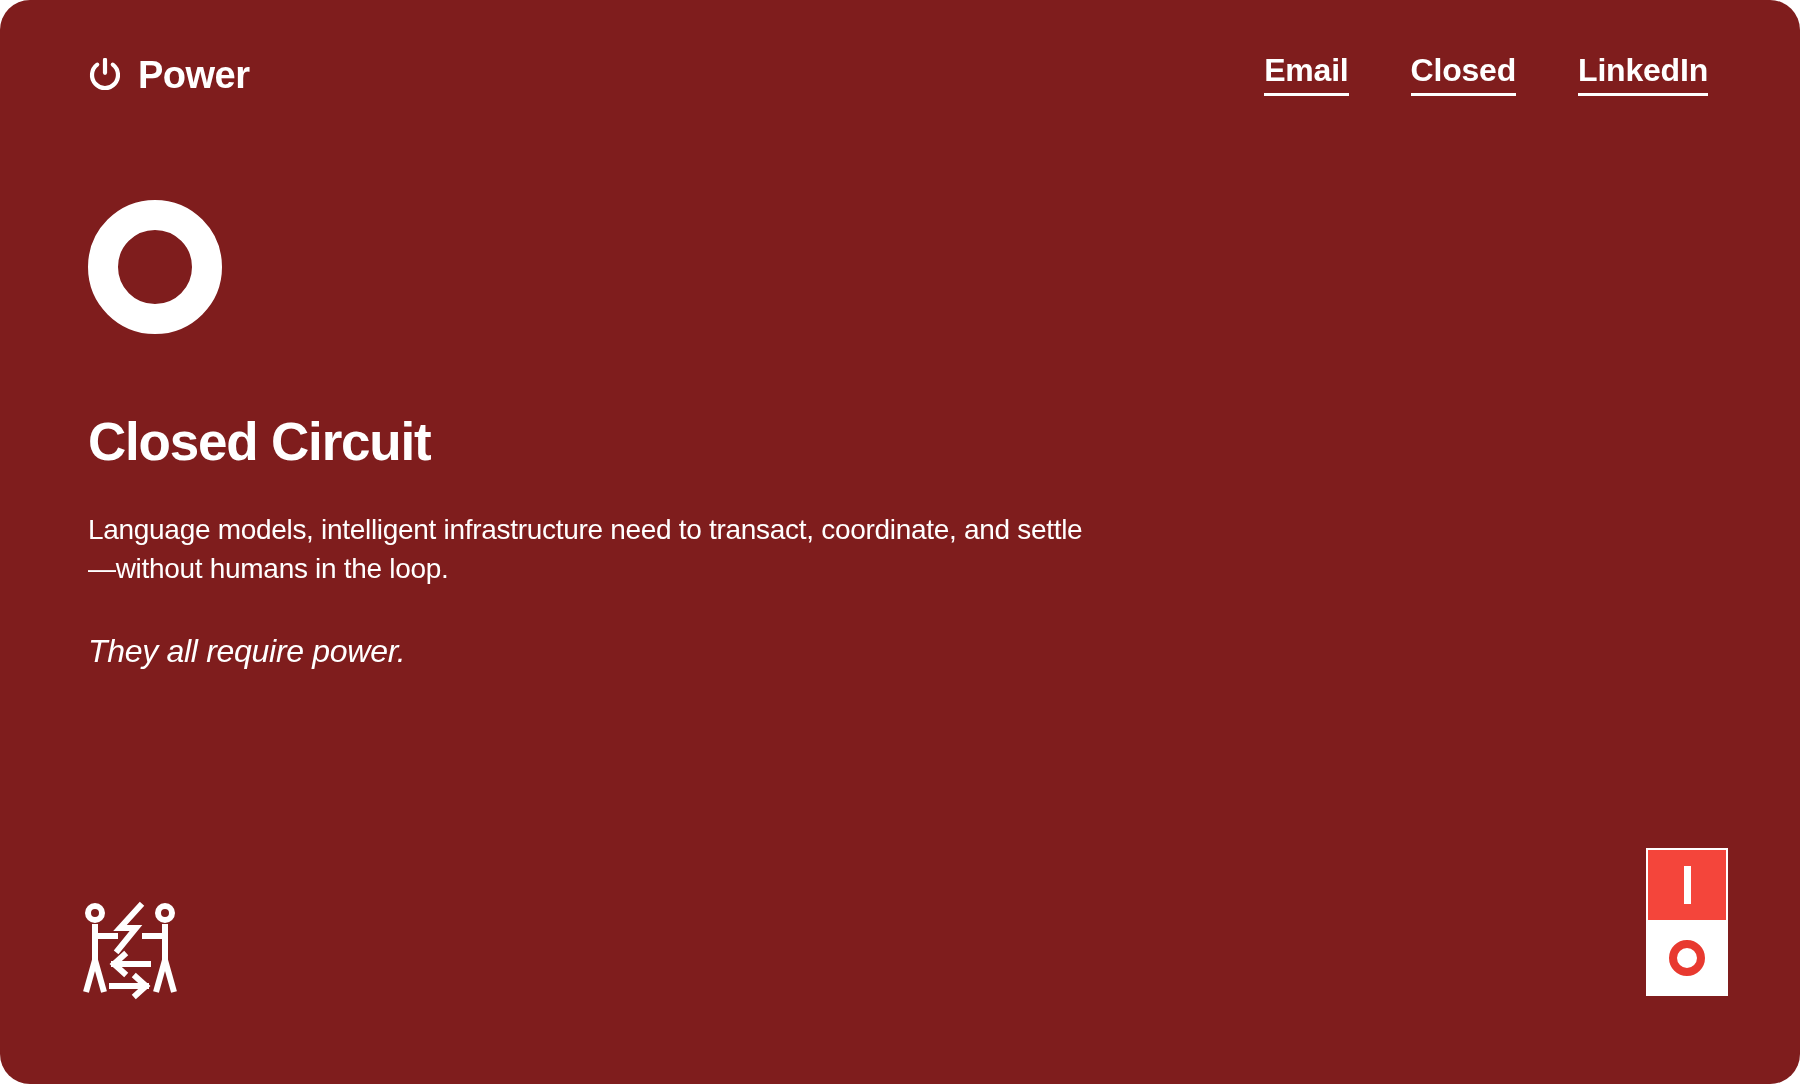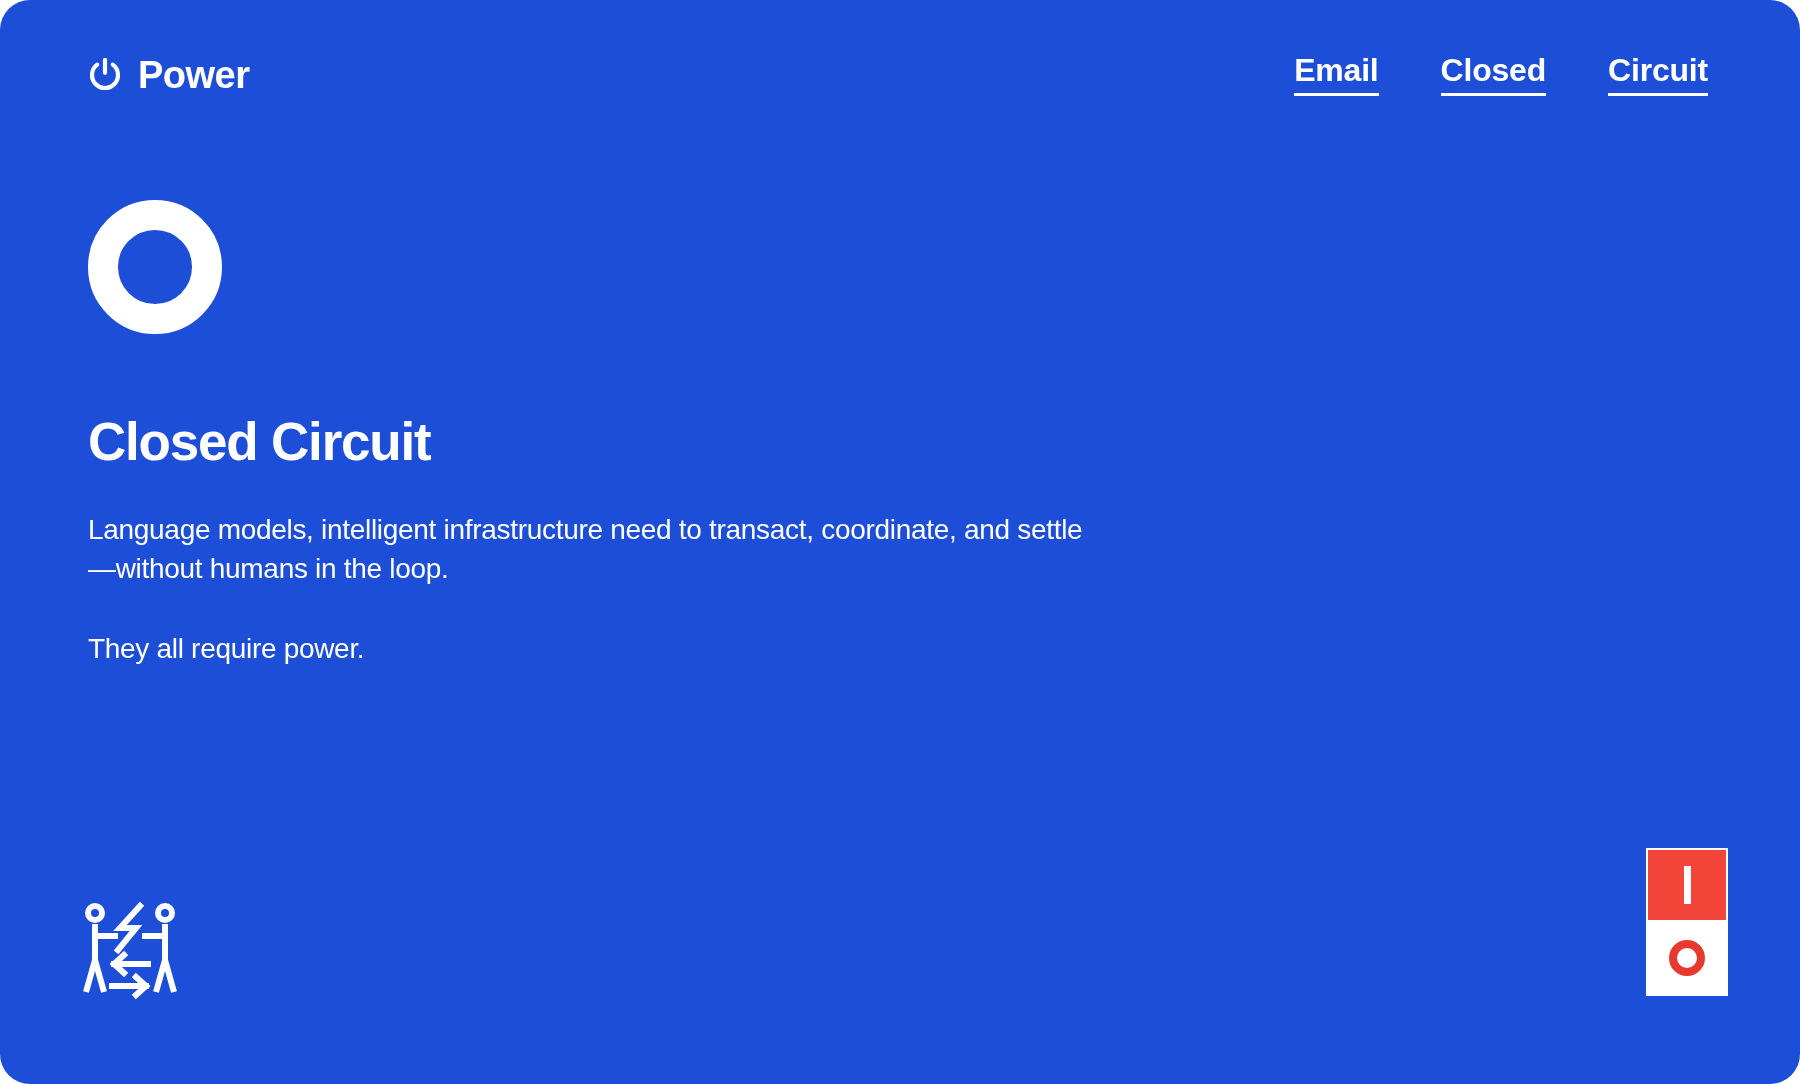--- a/index.html
+++ b/index.html
@@ -10,21 +10,21 @@
     height: 1084px;
     background: #ffffff;
     font-family: "Liberation Sans", sans-serif;
     overflow: hidden;
   }
 
   .page {
     position: relative;
     width: 1800px;
     height: 1084px;
-    background: #1d4ed8;
+    background: #7f1d1d;
     border-radius: 30px;
     overflow: hidden;
   }
 
   
   .header {
     position: absolute;
     top: 0;
     left: 0;
     right: 0;
@@ -108,21 +108,22 @@
     font-size: 28px;
     font-weight: normal;
     line-height: 1.42;
     letter-spacing: -0.3px;
     max-width: 1010px;
     margin-bottom: 42px;
   }
 
   .tagline {
     color: #ffffff;
-    font-size: 28px;
+    font-size: 32px;
+    font-style: italic;
     font-weight: normal;
     letter-spacing: -0.3px;
     line-height: 1.3;
   }
 
   
   .pictogram {
     position: absolute;
     left: 78px;
     bottom: 80px;
@@ -187,21 +188,21 @@
           <path d="M9.2 6.6 A13 13 0 1 0 24.8 6.6" fill="none" stroke="#ffffff" stroke-width="4.2" stroke-linecap="round"></path>
           <line x1="17" y1="1.8" x2="17" y2="14.8" stroke="#ffffff" stroke-width="4.2" stroke-linecap="round"></line>
         </svg>
       </span>
       <span class="brand-name">Power</span>
     </div>
 
     <nav class="nav">
       <a class="nav-link" href="#">Email</a>
       <a class="nav-link" href="#">Closed</a>
-      <a class="nav-link" href="#">Circuit</a>
+      <a class="nav-link" href="#">LinkedIn</a>
     </nav>
 
   </div>
 
   <div class="main">
 
     <div class="ring-logo"></div>
 
     <h1 class="headline">Closed Circuit</h1>
 

